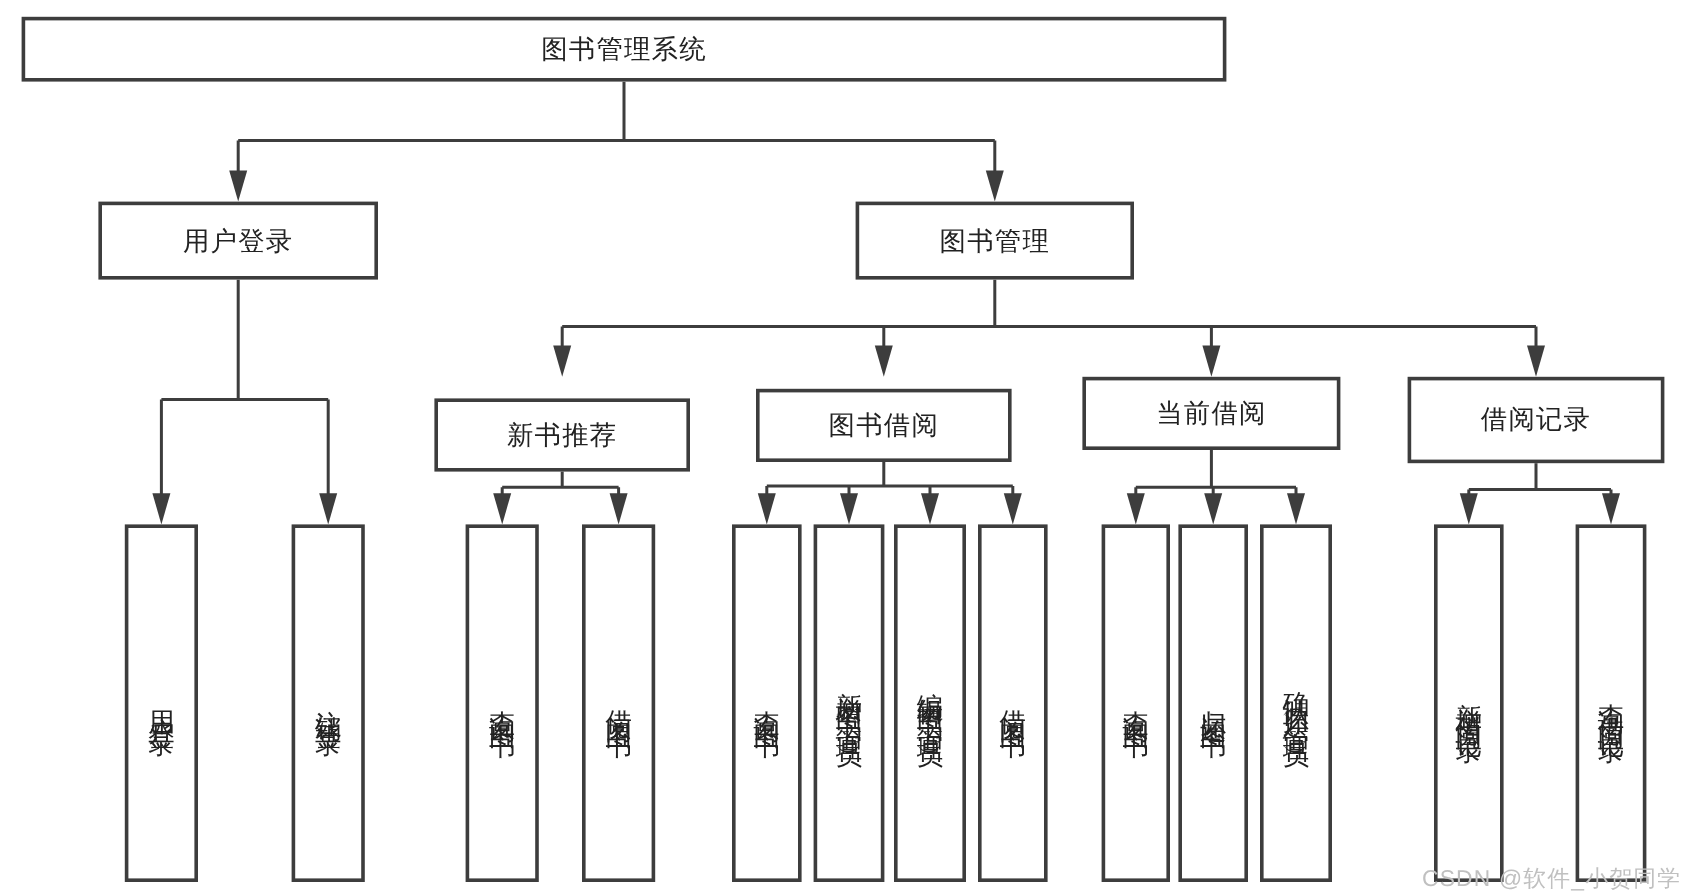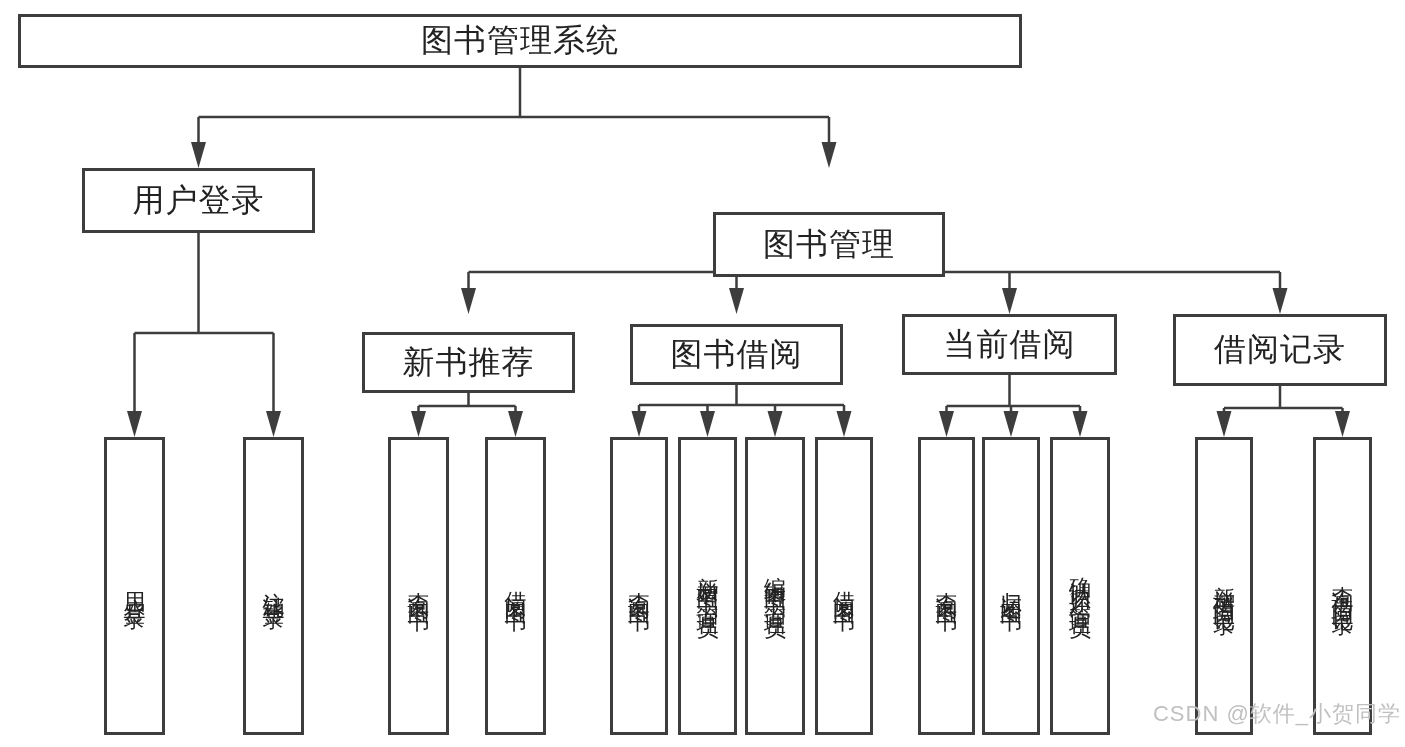--- a/index.html
+++ b/index.html
@@ -28,21 +28,21 @@
     position: absolute;
     box-sizing: border-box;
     border: 3px solid #3d3d3d;
     background: #ffffff;
     display: flex;
     align-items: center;
     justify-content: center;
     z-index: 2;
   }
   .node .hlabel {
-    font-size: 32px;
+    font-size: 22px;
     letter-spacing: 1px;
     white-space: nowrap;
     color: #222222;
     text-align: center;
   }
   .leaf {
     position: absolute;
     box-sizing: border-box;
     border: 3px solid #3d3d3d;
     background: #ffffff;
@@ -57,22 +57,22 @@
     writing-mode: vertical-rl;
     text-orientation: mixed;
     font-size: 22px;
     letter-spacing: 6px;
     line-height: 1;
     color: #222222;
   }
   .watermark {
     position: absolute;
     right: 4px;
-    bottom: 18px;
-    font-size: 22px;
+    bottom: 2px;
+    font-size: 19px;
     color: #c0c0c0;
     letter-spacing: 1px;
     z-index: 3;
     white-space: nowrap;
   }
 </style>
 </head>
 <body>
 
 <div class="stage">
@@ -117,21 +117,21 @@
     </g>
   </svg>
 
   <div class="node" style="left:18px; top:14px; width:1004px; height:54px;">
     <span class="hlabel">图书管理系统</span>
   </div>
 
   <div class="node" style="left:82px; top:168px; width:233px; height:65px;">
     <span class="hlabel">用户登录</span>
   </div>
-  <div class="node" style="left:713px; top:168px; width:232px; height:65px;margin-top:44px;">
+  <div class="node" style="left:713px; top:168px; width:232px; height:65px;">
     <span class="hlabel">图书管理</span>
   </div>
 
   <div class="node" style="left:362px; top:332px; width:213px; height:61px;">
     <span class="hlabel">新书推荐</span>
   </div>
   <div class="node" style="left:630px; top:324px; width:213px; height:61px;">
     <span class="hlabel">图书借阅</span>
   </div>
   <div class="node" style="left:902px; top:314px; width:215px; height:61px;">

